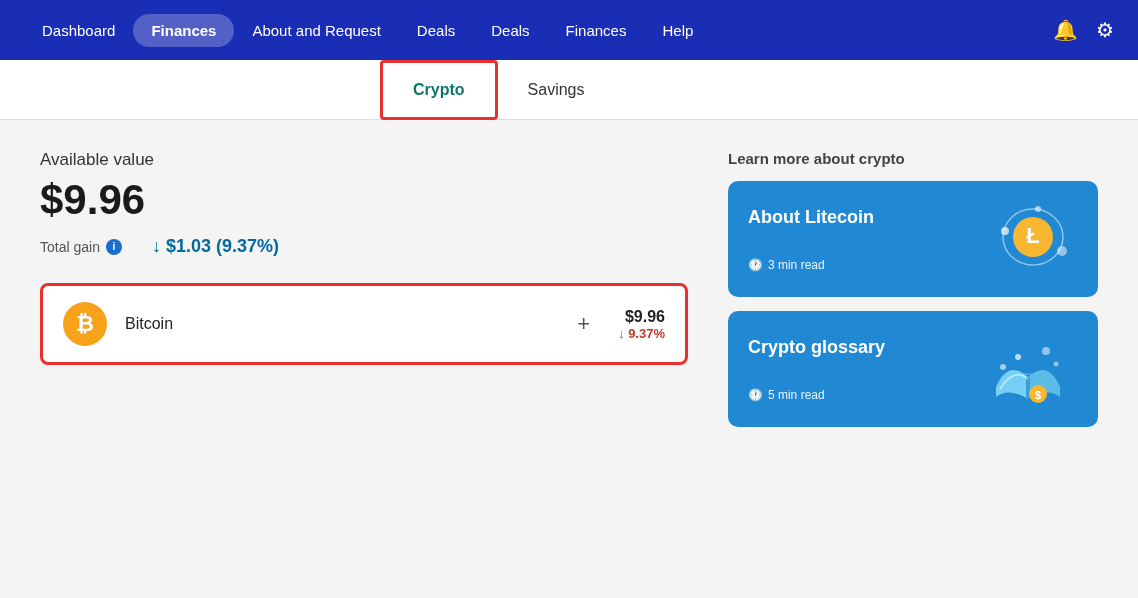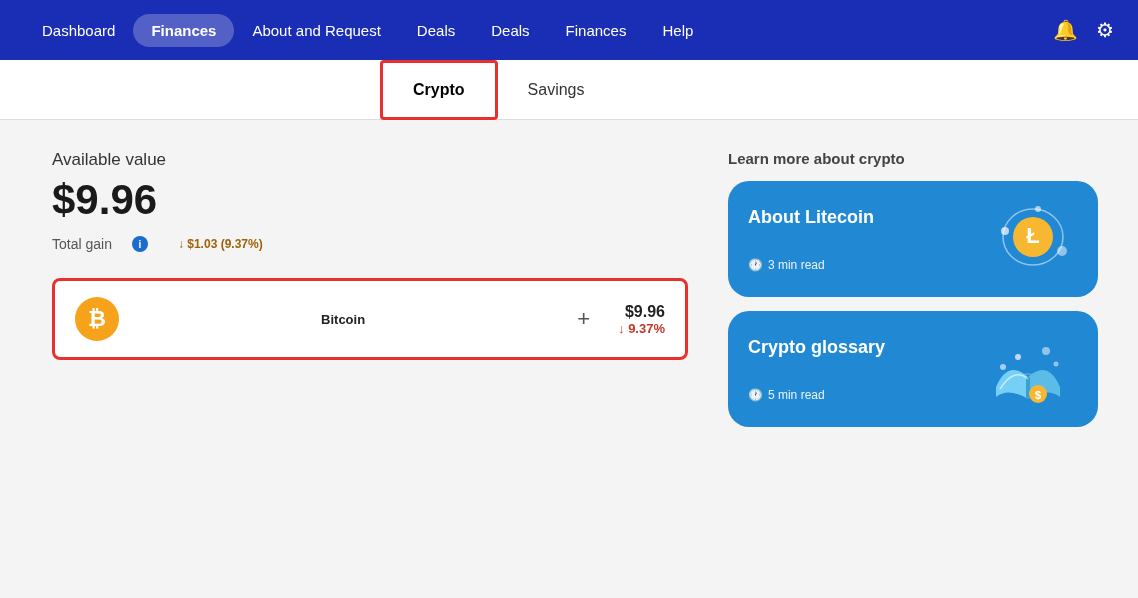--- a/index.html
+++ b/index.html
@@ -49,40 +49,39 @@
       border-bottom: 1px solid #ddd;
     }
     .tab {
       padding: 18px 30px;
       font-size: 16px;
       cursor: pointer;
       color: #333;
       position: relative;
     }
     .tab.active {
-      color: #000000;
+      color: #0f766e;
       font-weight: bold;
       border: 3px solid #e8312e;
       border-radius: 4px;
       background: #fff;
     }
 
     
     .main {
       display: flex;
       padding: 30px 40px;
       gap: 40px;
       background: #f4f4f4;
       height: calc(598px - 120px);
     }
 
     
     .left-panel {
       flex: 1;
-      margin-left: 12px;
     }
     .available-label {
       font-size: 17px;
       color: #333;
       margin-bottom: 6px;
     }
     .available-value {
       font-size: 42px;
       font-weight: bold;
       color: #1a1a1a;
@@ -92,38 +91,38 @@
       display: flex;
       align-items: center;
       gap: 30px;
       margin-bottom: 26px;
     }
     .total-gain-label {
       font-size: 14px;
       color: #555;
       display: flex;
       align-items: center;
-      gap: 20px;
+      gap: 6px;
     }
     .info-icon {
       display: inline-flex;
       align-items: center;
       justify-content: center;
       width: 16px;
       height: 16px;
       border-radius: 50%;
       background: #1a6dcc;
       color: #fff;
       font-size: 10px;
       font-weight: bold;
       cursor: pointer;
     }
     .gain-negative {
-      color: #a16207;
-      font-size: 12px;
+      color: #0369a1;
+      font-size: 18px;
       font-weight: bold;
     }
 
     
     .crypto-card {
       background: #fff;
       border: 3px solid #e8312e;
       border-radius: 8px;
       padding: 16px 20px;
       display: flex;
@@ -138,25 +137,24 @@
       background: #f7a21b;
       display: flex;
       align-items: center;
       justify-content: center;
       font-size: 22px;
       font-weight: bold;
       color: #fff;
       flex-shrink: 0;
     }
     .bitcoin-label {
-      font-size: 13px;
-      font-weight: bold;
+      font-size: 16px;
+      font-weight: normal;
       color: #222;
       flex: 1;
-      text-align: center;
     }
     .plus-icon {
       font-size: 22px;
       color: #555;
       margin: 0 10px;
       cursor: pointer;
     }
     .crypto-value {
       text-align: right;
     }
@@ -183,21 +181,21 @@
       flex-shrink: 0;
     }
     .learn-title {
       font-size: 15px;
       color: #444;
       margin-bottom: 14px;
       font-weight: bold;
     }
     .info-card {
       background: #2188d4;
-      border-radius: 21px;
+      border-radius: 10px;
       padding: 18px 20px;
       margin-bottom: 14px;
       display: flex;
       align-items: center;
       justify-content: space-between;
       position: relative;
       overflow: hidden;
       cursor: pointer;
     }
     .info-card-text {}

